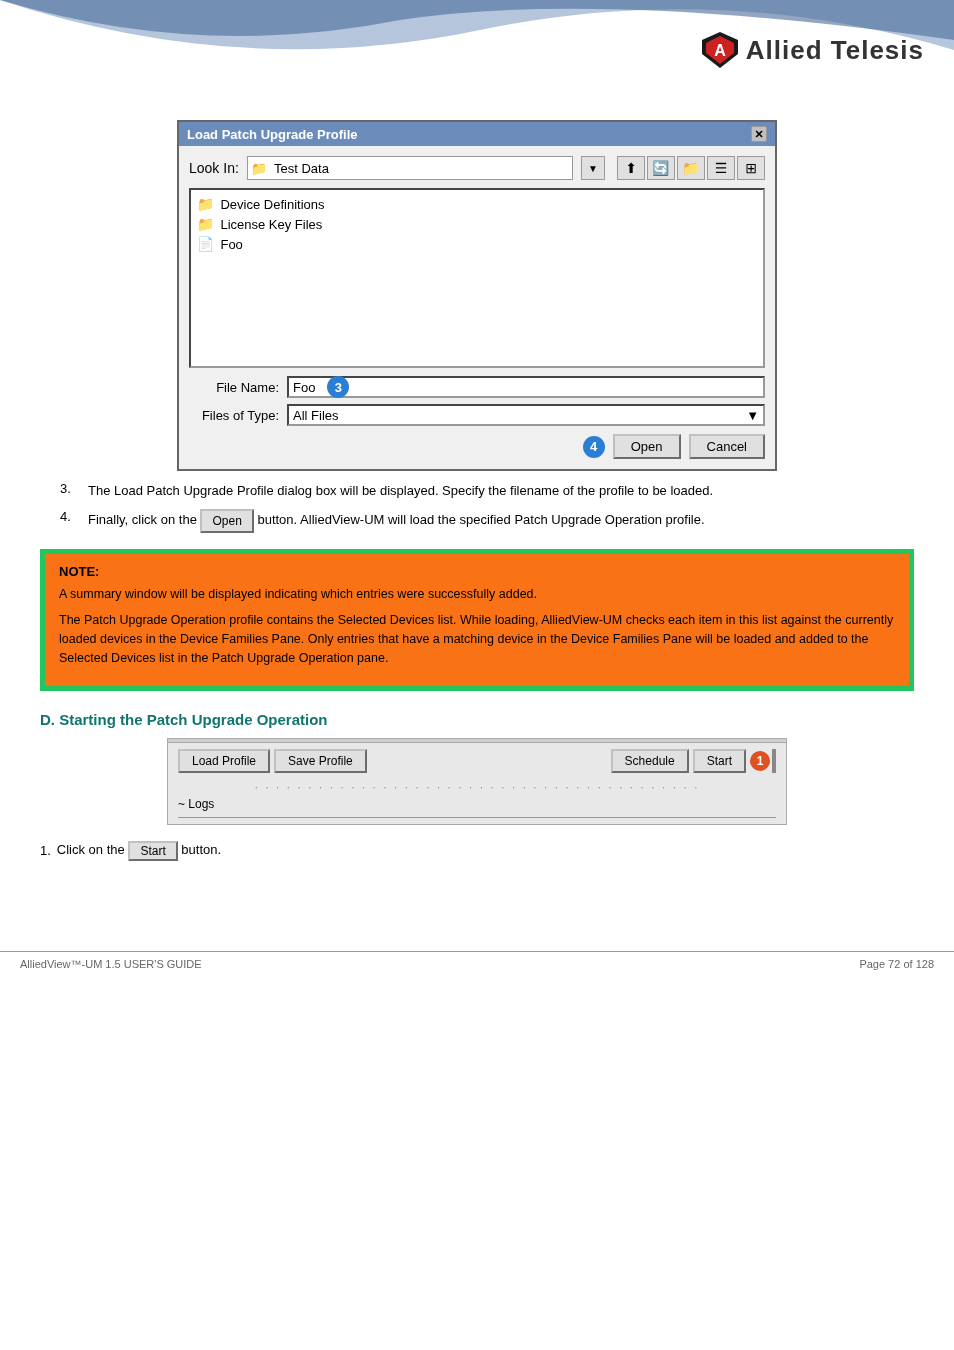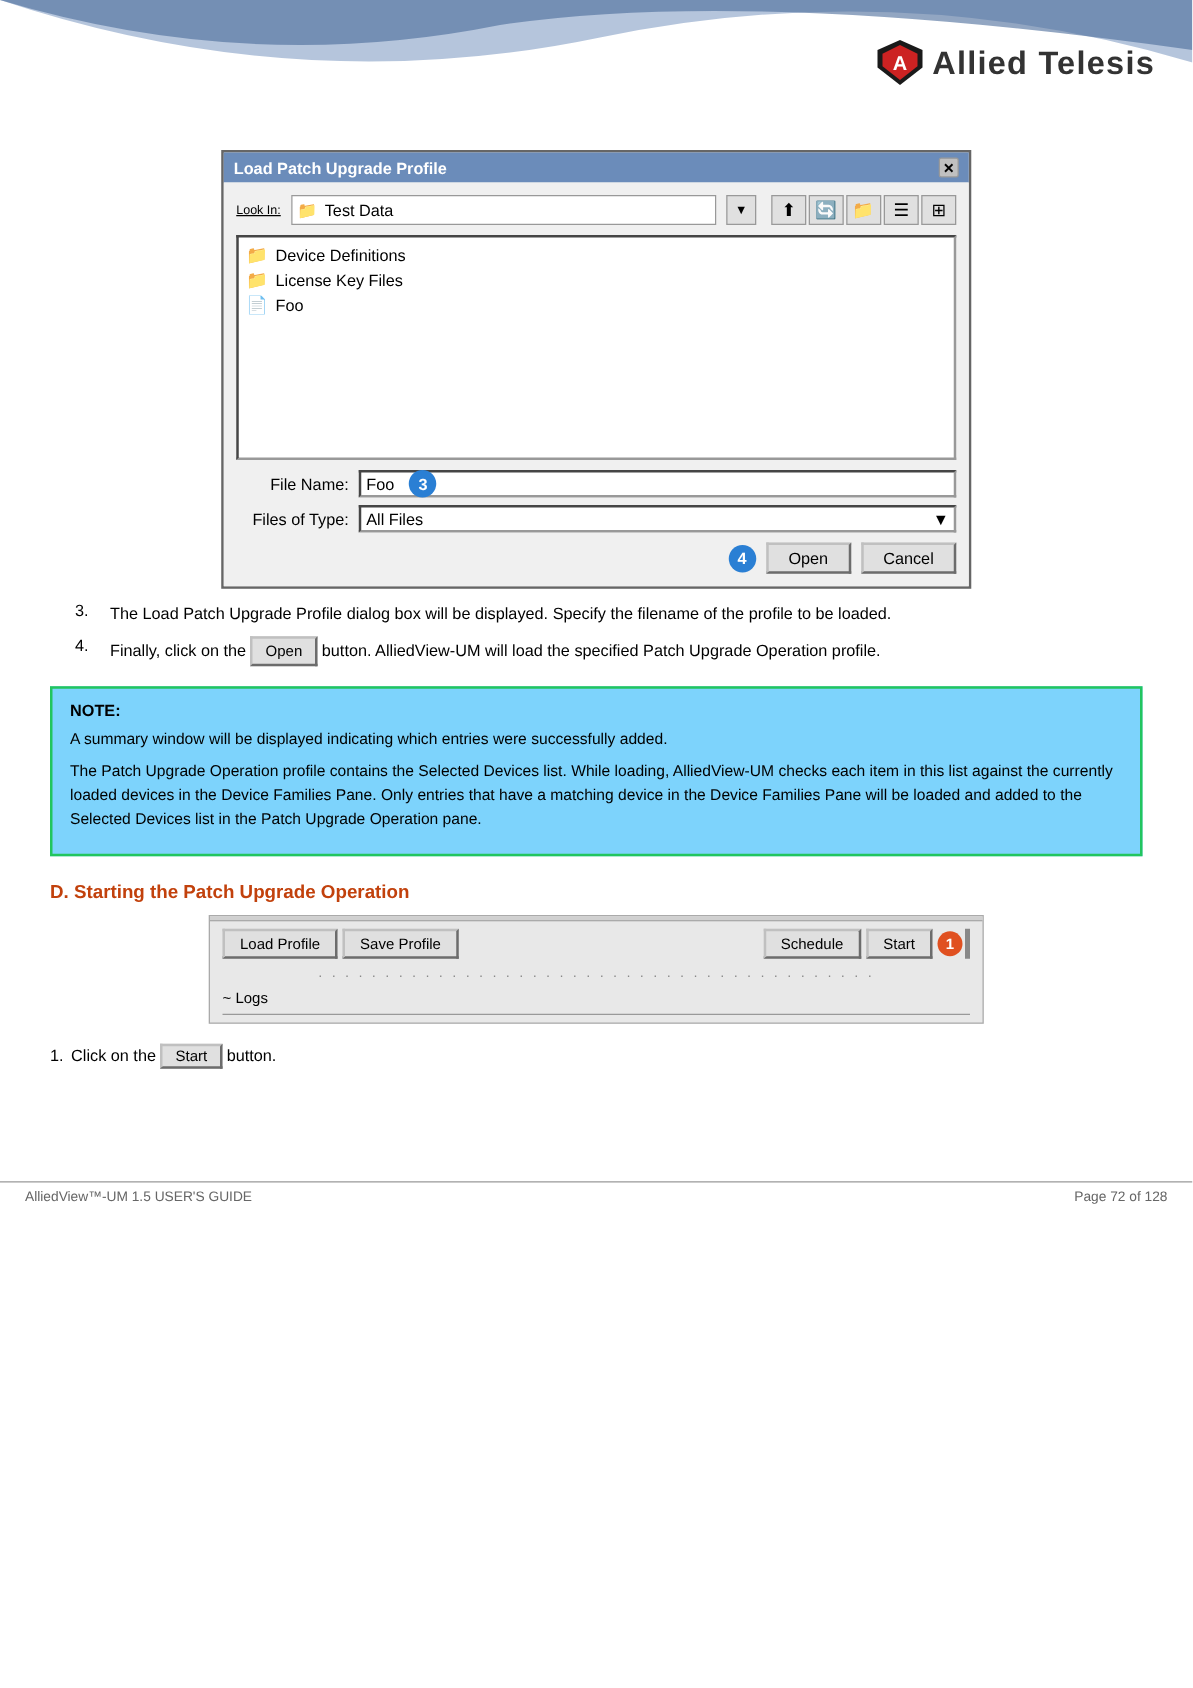--- a/index.html
+++ b/index.html
@@ -86,23 +86,22 @@
       padding: 10px;
       background: #f0f0f0;
     }
     .dialog-row {
       display: flex;
       align-items: center;
       margin-bottom: 8px;
       gap: 8px;
     }
     .dialog-label {
-      font-size: 10px;
+      font-size: 14px;
       white-space: nowrap;
-      text-decoration: underline;
     }
     .combo-input {
       flex: 1;
       height: 24px;
       border: 1px solid #999;
       background: white;
       padding: 0 4px;
       font-size: 13px;
       display: flex;
       align-items: center;
@@ -234,42 +233,42 @@
       display: inline-block;
       padding: 1px 10px;
       border: 2px outset #c0c0c0;
       background: #e0e0e0;
       font-size: 12px;
       vertical-align: middle;
     }
 
     
     .note-box {
-      border: 2px solid #22c55e;
-      background: #7dd3fc;
+      border: 5px solid #22c55e;
+      background: #f97316;
       padding: 10px 14px;
       margin: 10px 0 20px 0;
     }
     .note-label {
       font-weight: bold;
       font-size: 13px;
       margin-bottom: 6px;
     }
     .note-text {
       font-size: 12.5px;
       line-height: 1.5;
       margin-bottom: 8px;
     }
 
     
     .section-heading {
       font-size: 15px;
       font-weight: bold;
       margin: 16px 0 10px 0;
-      color: #c2410c;
+      color: #0f766e;
     }
     .section-para {
       font-size: 13px;
       line-height: 1.6;
       margin-bottom: 14px;
     }
 
     
     .toolbar-panel {
       border: 1px solid #aaa;

